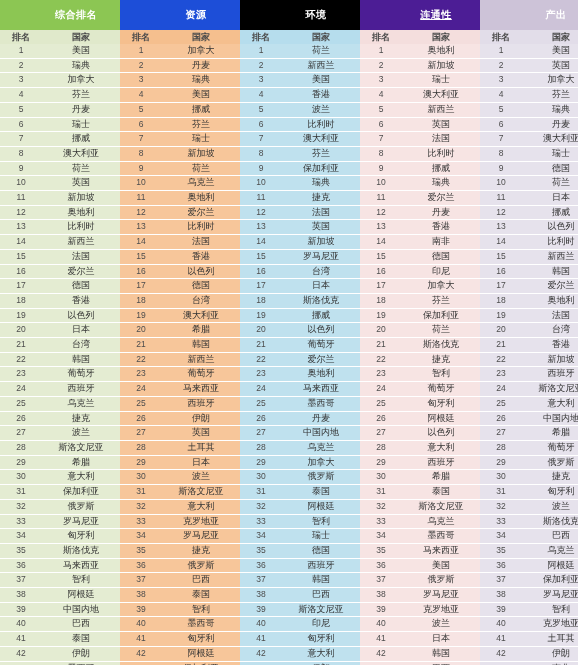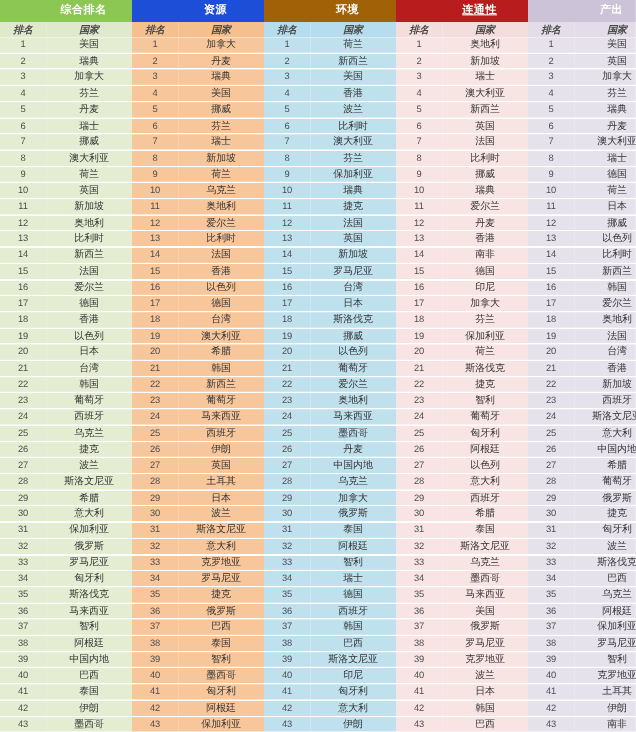--- a/index.html
+++ b/index.html
@@ -32,42 +32,41 @@
     border: 0;
     line-height: 13.7px;
     height: 13.7px;
     text-align: center;
     font-weight: normal;
     white-space: nowrap;
     overflow: hidden;
   }
   
   tr.group-header th {
-    height: 20px;
+    height: 30px;
     line-height: 18px;
     font-size: 10px;
     font-weight: bold;
     color: #ffffff;
     letter-spacing: 0.5px;
     padding-left: 32px;
   }
   th.g0 { background: #8cc653; }
   th.g1 { background: #1d4ed8; }
-  th.g2 { background: #a16207; }
-  th.g3 { background: #b91c1c; color:#5b4040;text-decoration:underline; }
+  th.g2 { background: #000000; }
+  th.g3 { background: #4c1d95; color:#5b4040;text-decoration:underline; }
   th.g4 { background: #cdc3d8; color:#52485e; }
 
   
   tr.sub-header td {
     height: 14px;
     line-height: 14px;
     font-size: 9px;
     font-weight: bold;
     color: #4a4a4a;
-    font-style: italic;
   }
   
   .c0 { background: #e4ecd2; }
   .c1 { background: #f7c69a; }
   .c2 { background: #bfe1ee; }
   .c3 { background: #f7e4e3; }
   .c4 { background: #e6e2ec; }
 
   tr.sub-header td.c0 { background: #e0e9cb; }
   tr.sub-header td.c1 { background: #f5bf8e; }

